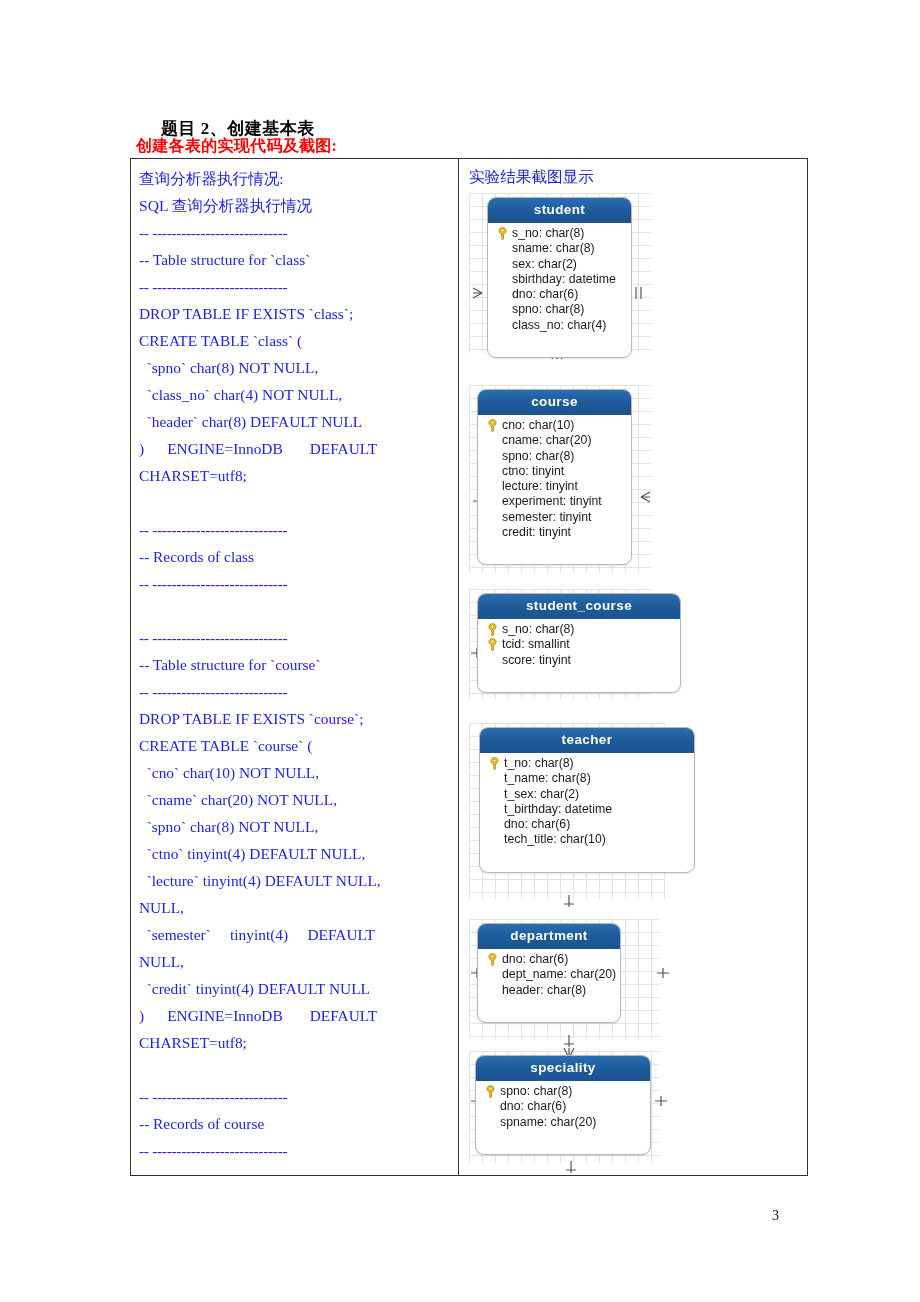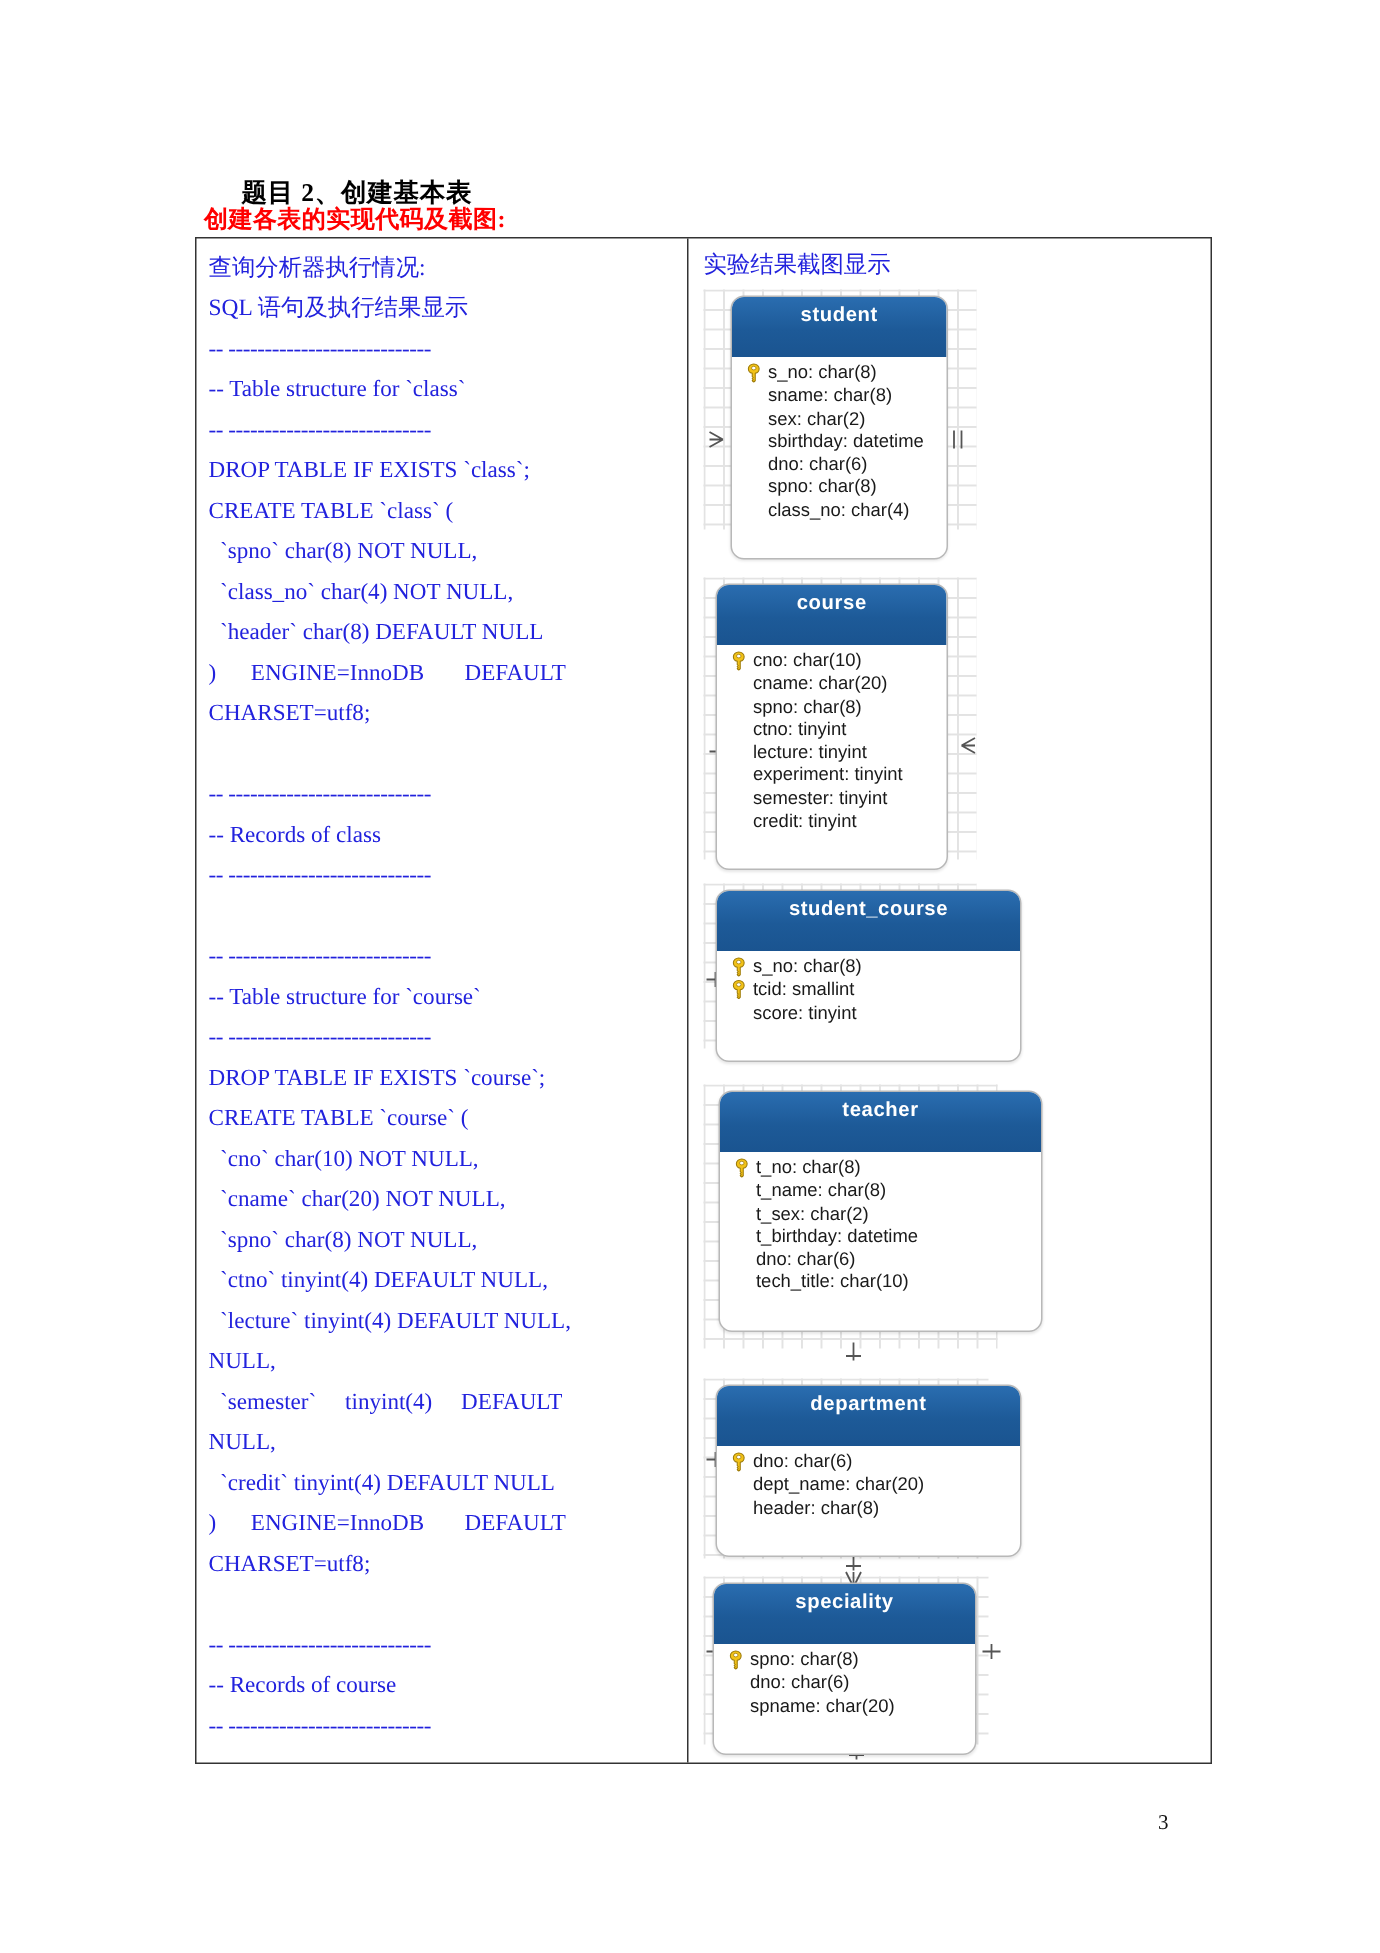--- a/index.html
+++ b/index.html
@@ -118,21 +118,21 @@
     box-shadow:0 1px 2px rgba(0,0,0,0.10);
     overflow:hidden;
   }
   .entity-head{
     background:linear-gradient(to bottom,#2a6db0 0%,#1d5a98 55%,#1a5490 100%);
     color:#ffffff;
     font-family:"Liberation Sans", sans-serif;
     font-weight:bold;
     font-size:13.5px;
     text-align:center;
-    padding:4px 0 21px 0;
+    padding:4px 0 6px 0;
     letter-spacing:0.4px;
   }
   .entity-body{
     padding:3px 6px 24px 6px;
   }
   .field-row{
     display:flex;
     align-items:center;
     font-family:"Liberation Sans", sans-serif;
     font-size:12.3px;
@@ -177,21 +177,21 @@
 
   <div class="watermark">www.bdocx.com</div>
 
   <div class="doc-title">题目 2、创建基本表</div>
   <div class="red-heading">创建各表的实现代码及截图:</div>
 
   <div class="main-table">
 
     <div class="col-left">
       <div class="sql-line cjk">查询分析器执行情况:</div>
-      <div class="sql-line cjk">SQL 语句及执行结果显示</div>
+      <div class="sql-line cjk">SQL 查询分析器执行情况</div>
       <div id="sql-lines">
           <div class="sql-line dash">-- ----------------------------</div>
           <div class="sql-line">-- Table structure for `class`</div>
           <div class="sql-line dash">-- ----------------------------</div>
           <div class="sql-line">DROP TABLE IF EXISTS `class`;</div>
           <div class="sql-line">CREATE TABLE `class` (</div>
           <div class="sql-line">  `spno` char(8) NOT NULL,</div>
           <div class="sql-line">  `class_no` char(4) NOT NULL,</div>
           <div class="sql-line">  `header` char(8) DEFAULT NULL</div>
           <div class="sql-line">)      ENGINE=InnoDB       DEFAULT</div>
@@ -366,21 +366,21 @@
                 <span class="key-slot"></span>
                 <span class="field-label">dno: char(6)</span>
               </div>
               <div class="field-row">
                 <span class="key-slot"></span>
                 <span class="field-label">tech_title: char(10)</span>
               </div>
             </div>
           </div>
           <div class="grid-bg" style="left: 0px; top: 726px; width: 190px; height: 120px;"></div>
-          <div class="entity" style="left: 8px; top: 730px; width: 204px;">
+          <div class="entity" style="left: 8px; top: 730px; width: 144px;">
             <div class="entity-head">department</div>
             <div class="entity-body">
               <div class="field-row">
                 <span class="key-slot">
                   <svg width="11" height="13" viewBox="0 0 11 13" class="key-icon">
                     <path d="M5.5 0.6c2 0 3.6 1.4 3.6 3.2 0 1.5-1.1 2.7-2.6 3.1v4.9l-1 1.1-1-1.1 0.6-0.7-0.6-0.7 0.6-0.7-0.6-0.7v-2.1C3 6.5 1.9 5.3 1.9 3.8 1.9 2 3.5 0.6 5.5 0.6z" fill="#f2c218" stroke="#9c7a08" stroke-width="0.7"></path>
                     <ellipse cx="5.5" cy="3.4" rx="1.5" ry="1.2" fill="#ffffff" stroke="#9c7a08" stroke-width="0.5"></ellipse>
                   </svg>
                 </span>
                 <span class="field-label">dno: char(6)</span>

